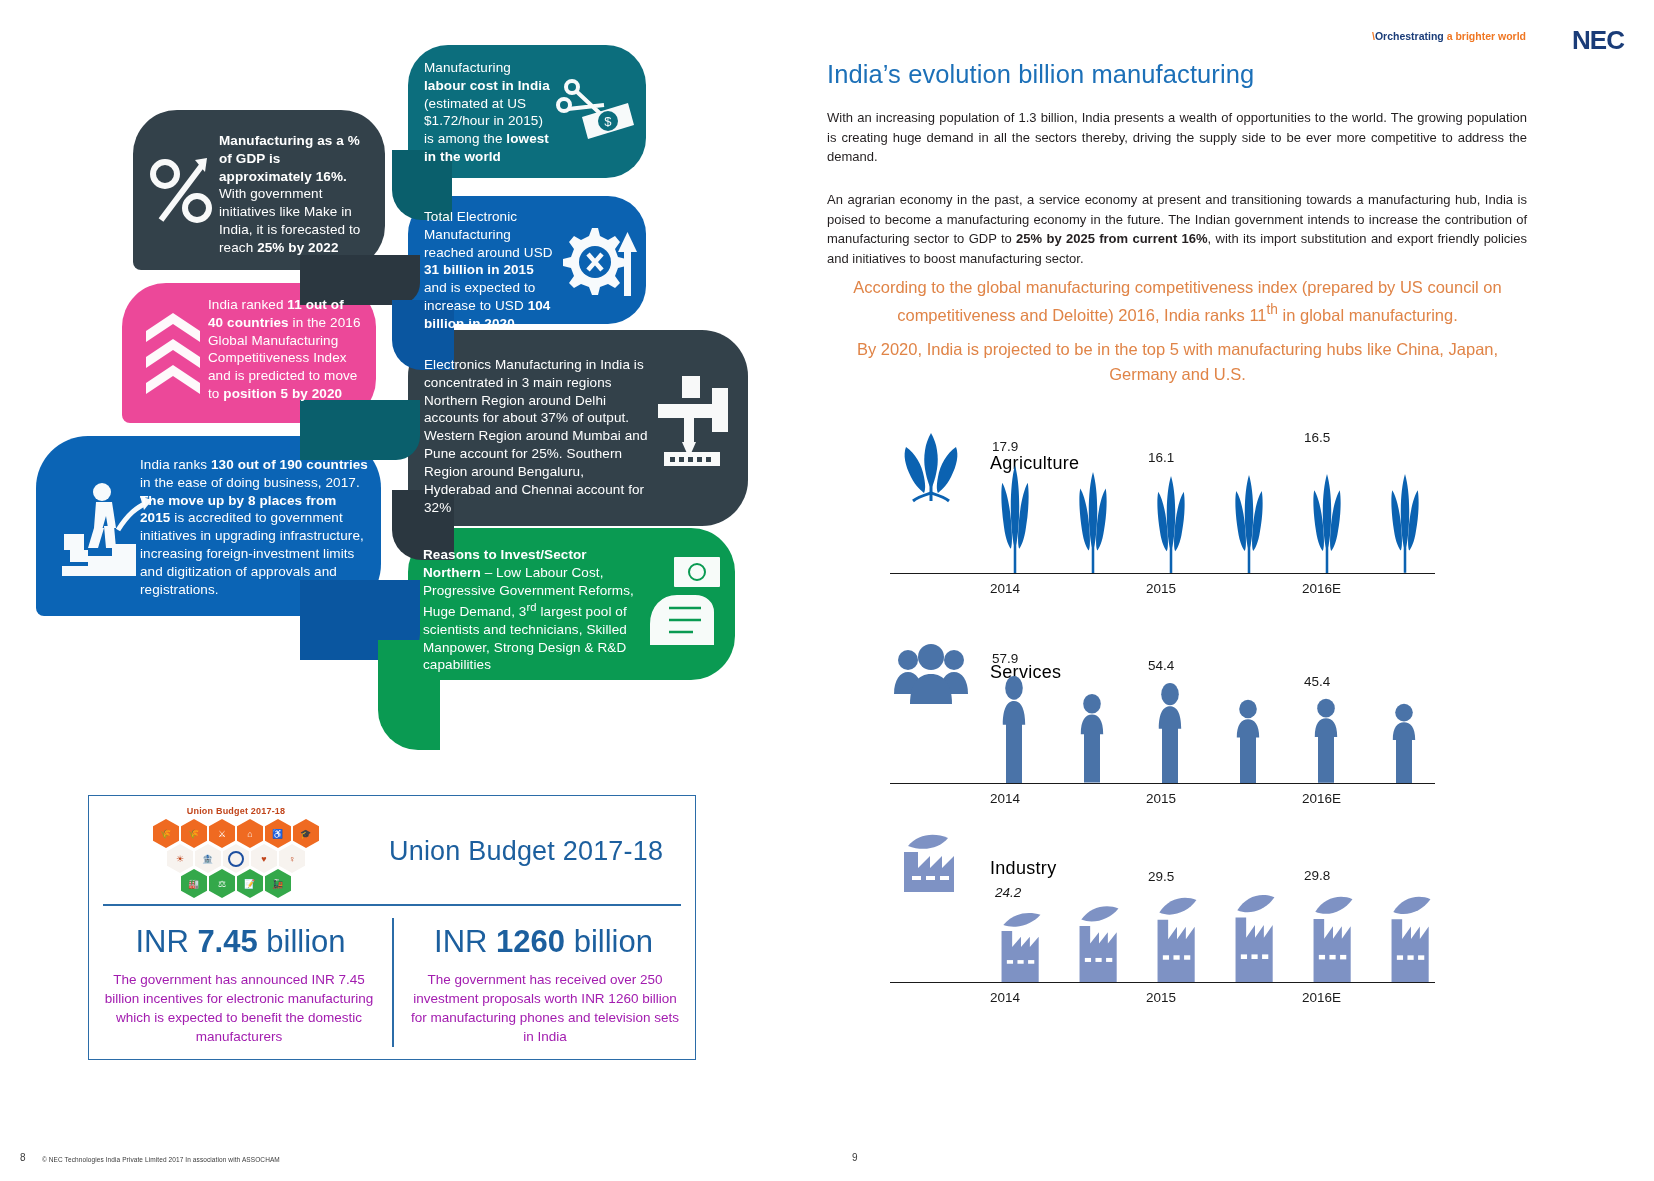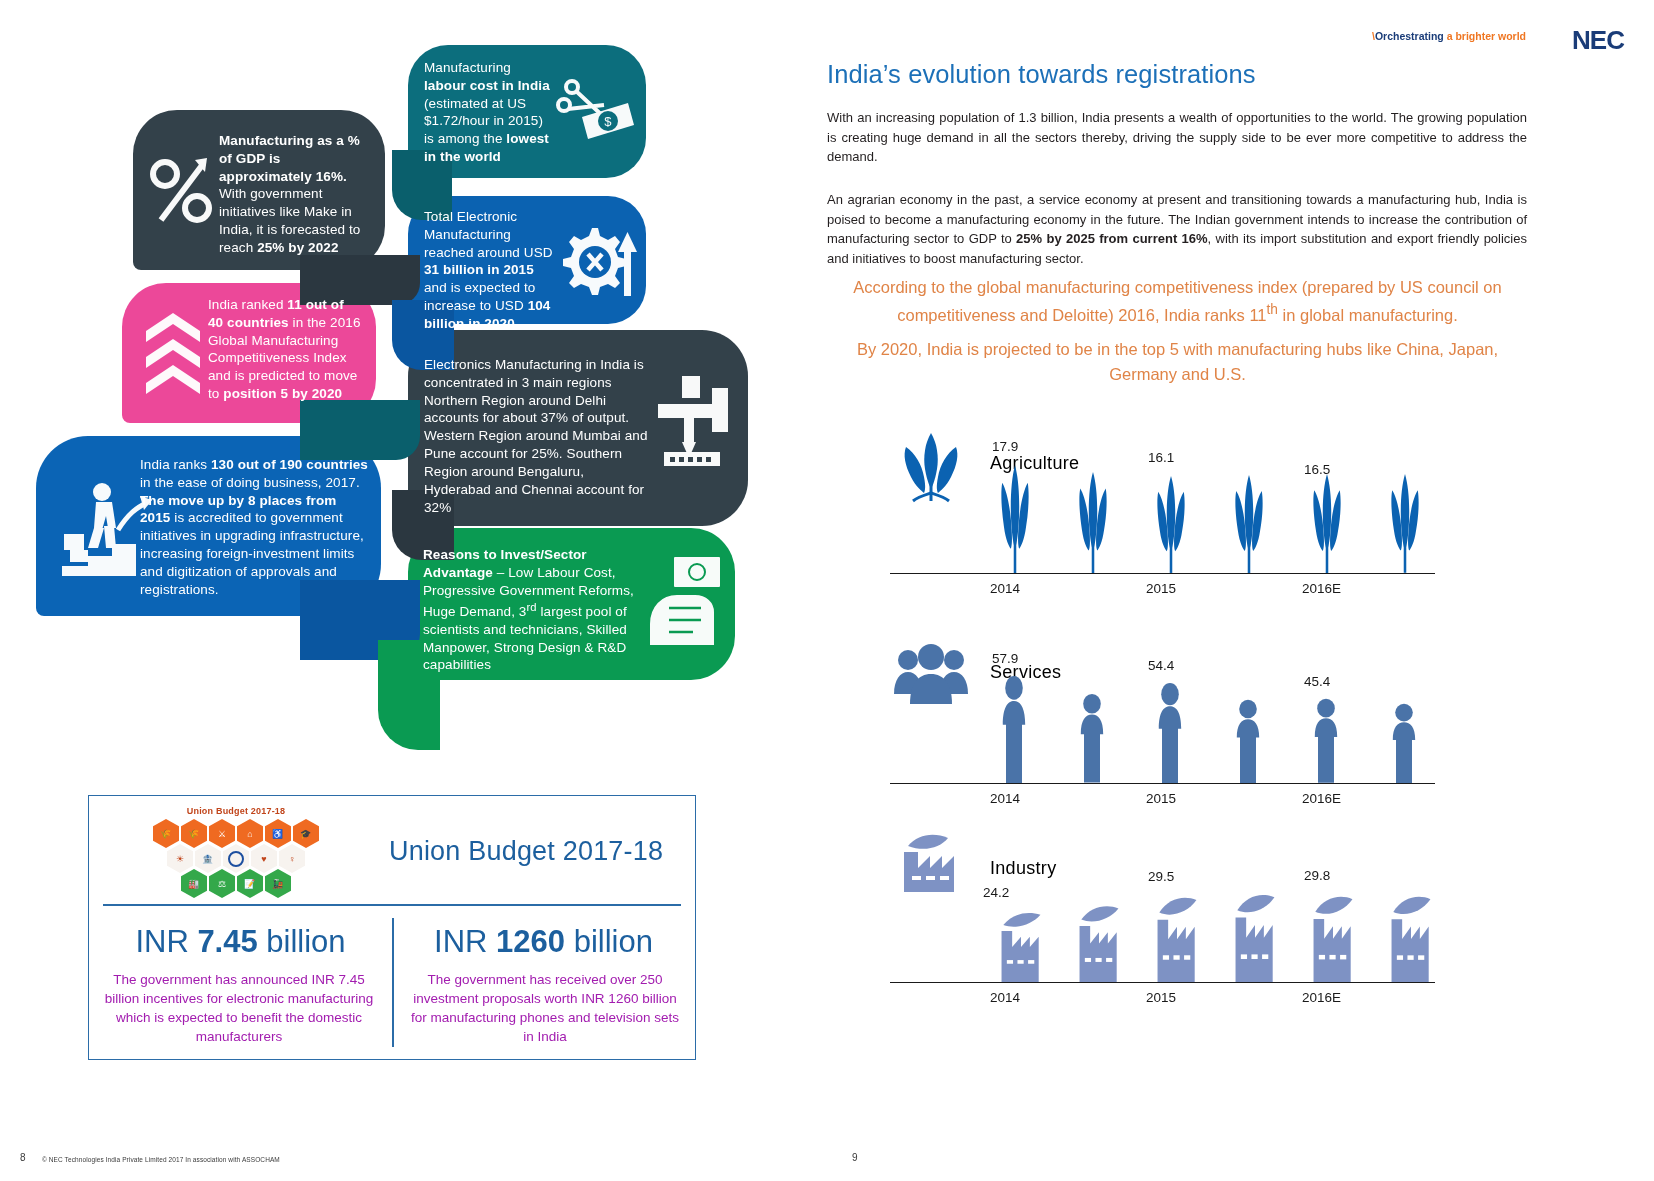--- a/index.html
+++ b/index.html
@@ -211,21 +211,21 @@
     <span class="ico" style="right:8px;top:22px;width:84px;height:100px;">
       <svg viewBox="0 0 84 100" width="84" height="100">
         <g fill="#fff" stroke="#0a9a52" stroke-width="2">
           <rect x="30" y="6" width="48" height="32" rx="2"></rect>
           <circle cx="54" cy="22" r="8"></circle>
           <path d="M6 74 C6 56, 18 44, 34 44 L52 44 C64 44, 72 52, 72 62 L72 96 L6 96 Z" fill="#fff"></path>
           <path d="M26 58 L58 58 M26 70 L58 70 M26 82 L50 82" stroke="#0a9a52" stroke-width="2.5" fill="none"></path>
         </g>
       </svg>
     </span>
-    <span class="txt"><b>Reasons to Invest/Sector Advantage</b> – Low Labour Cost, Progressive Government Reforms, Huge Demand, 3<sup>rd</sup> largest pool of scientists and technicians, Skilled Manpower, Strong Design &amp; R&amp;D capabilities</span>
+    <span class="txt"><b>Reasons to Invest/Sector Northern</b> – Low Labour Cost, Progressive Government Reforms, Huge Demand, 3<sup>rd</sup> largest pool of scientists and technicians, Skilled Manpower, Strong Design &amp; R&amp;D capabilities</span>
   </div>
 
   <div class="ub-panel">
     <div class="ub-emblem">
       <div class="cap">Union Budget 2017-18</div>
       <div class="hexrow">
         <span class="hex or">🌾</span>
         <span class="hex or">🌾</span>
         <span class="hex or">⚔</span>
         <span class="hex or">⌂</span>
@@ -259,21 +259,21 @@
     <div class="ub-amount" style="left:50%;width:50%;">INR <b>1260</b> billion</div>
     <div class="ub-body" style="left:320px;top:174px;width:272px;">The government has received over 250 investment proposals worth INR 1260 billion for manufacturing phones and television sets in India</div>
   </div>
 
   <div class="nec-logo">
     <span class="slash">\</span><span class="o">Orchestrating</span>
     <span class="b">a brighter world</span>
   </div>
   <div class="nec-mark">NEC</div>
 
-  <div class="r-title">India’s evolution towards registrations</div>
+  <div class="r-title">India’s evolution billion manufacturing</div>
 
   <div class="r-para" style="top:108px;">With an increasing population of 1.3 billion, India presents a wealth of opportunities to the world. The growing population is creating huge demand in all the sectors thereby, driving the supply side to be ever more competitive to address the demand.</div>
   <div class="r-para" style="top:190px;">An agrarian economy in the past, a service economy at present and transitioning towards a manufacturing hub, India is poised to become a manufacturing economy in the future. The Indian government intends to increase the contribution of manufacturing sector to GDP to <b>25% by 2025 from current 16%</b>, with its import substitution and export friendly policies and initiatives to boost manufacturing sector.</div>
 
   <div class="r-high" style="top:275px;">According to the global manufacturing competitiveness index (prepared by US council on competitiveness and Deloitte) 2016, India ranks 11<sup>th</sup> in global manufacturing.</div>
   <div class="r-high" style="top:337px;">By 2020, India is projected to be in the top 5 with manufacturing hubs like China, Japan, Germany and U.S.</div>
 
   <div class="chart" style="left:890px;top:425px;width:545px;height:195px;">
     <span class="cat-icon" style="left:0;top:6px;width:82px;height:72px;">
       <svg viewBox="0 0 82 72" width="82" height="72">
@@ -345,21 +345,21 @@
       <g fill="#0b62b1">
         <path d="M20 2 C25 16,26 40,24 58 C23 70,21 76,20 78 C19 76,17 70,16 58 C14 40,15 16,20 2 Z"></path>
         <path d="M5 18 C11 26,15 44,16 60 C17 72,16 76,15 78 C13 76,9 70,7 58 C4 42,3 26,5 18 Z"></path>
         <path d="M35 18 C37 28,36 44,33 58 C31 70,27 76,25 78 C24 76,23 72,24 60 C25 44,29 26,35 18 Z"></path>
         <rect x="18.5" y="70" width="3" height="30"></rect>
       </g>
           </svg>
         </div>
         <div class="vlabel" style="left: 102px; top: 14px;">17.9</div>
         <div class="vlabel" style="left: 258px; top: 25.0615px;">16.1</div>
-        <div class="vlabel" style="left: 414px; top: 37px;">16.5</div>
+        <div class="vlabel" style="left: 414px; top: 5px;">16.5</div>
       </div>
     <div id="agri-x">
         <div class="xlabel" style="left: 100px; top: 156px;">2014</div>
         <div class="xlabel" style="left: 256px; top: 156px;">2015</div>
         <div class="xlabel" style="left: 412px; top: 156px;">2016E</div>
       </div>
   </div>
 
   <div class="chart" style="left:890px;top:640px;width:545px;height:190px;">
     <span class="cat-icon" style="left:2px;top:4px;width:78px;height:62px;">
@@ -524,21 +524,21 @@
         <path d="M6 22 C16 6,34 2,48 8 C38 22,20 28,6 22 Z"></path>
         <path d="M4 30 L16 30 L16 52 L26 38 L26 52 L36 38 L36 52 L46 38 L46 100 L4 100 Z"></path>
         <g fill="#fff">
                 <rect x="10" y="70" width="7" height="5"></rect>
                 <rect x="22" y="70" width="7" height="5"></rect>
                 <rect x="34" y="70" width="7" height="5"></rect>
               </g>
       </g>
           </svg>
         </div>
-        <div class="vlabel" style="left: 93px; top: 55.0033px;">24.2</div>
+        <div class="vlabel" style="left: 105px; top: 55.0033px; font-style: italic;">24.2</div>
         <div class="vlabel" style="left: 258px; top: 39.0164px;">29.5</div>
         <div class="vlabel" style="left: 414px; top: 38.1115px;">29.8</div>
       </div>
     <div id="ind-x">
         <div class="xlabel" style="left: 100px; top: 160px;">2014</div>
         <div class="xlabel" style="left: 256px; top: 160px;">2015</div>
         <div class="xlabel" style="left: 412px; top: 160px;">2016E</div>
       </div>
   </div>
 

